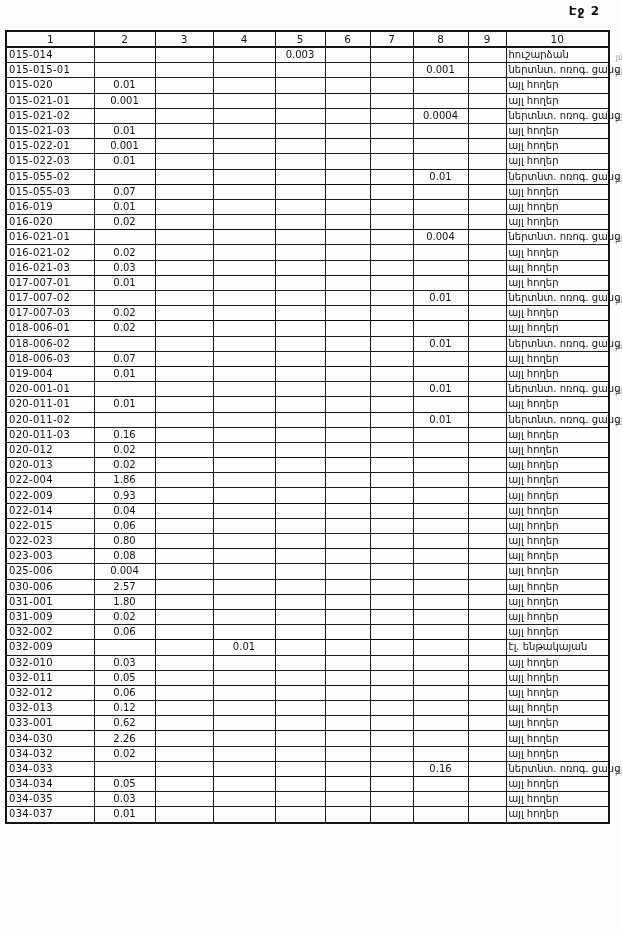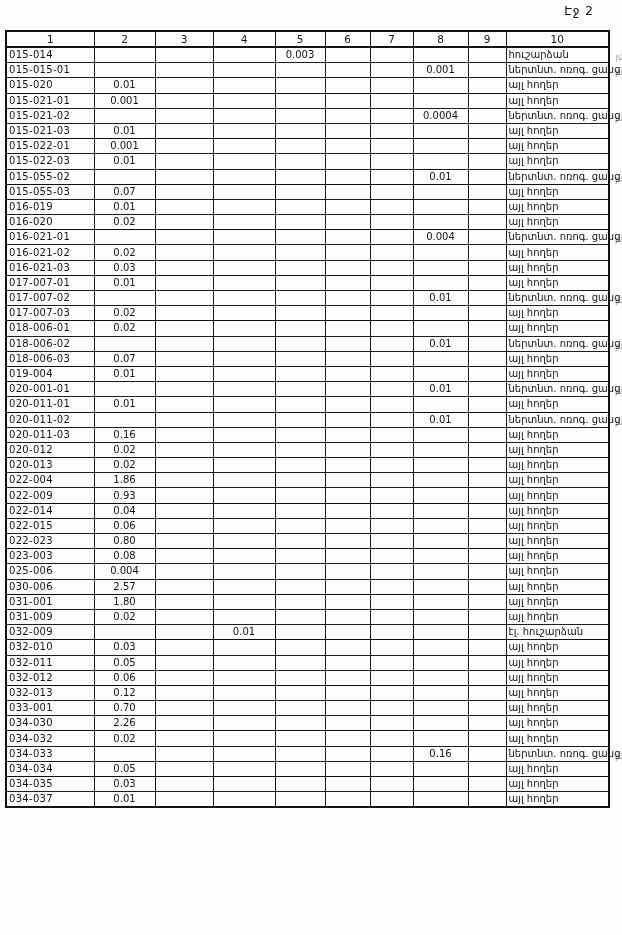--- a/index.html
+++ b/index.html
@@ -5,22 +5,22 @@
   html,body{margin:0;padding:0;background:#e8e8e8;}
   .page{
     position:relative;
     width:622px;height:935px;
     background:#fefefe;
     font-family:"DejaVu Sans",sans-serif;
     color:#161616;
     overflow:hidden;
   }
   .page-label{
-    position:absolute;top:4px;right:28px;
-    font-size:12px;font-weight:normal;letter-spacing:1px;
+    position:absolute;top:4px;right:22px;
+    font-size:12px;font-weight:bold;letter-spacing:1px;
     color:#111;
   }
   table.scan-table{
     position:absolute;left:5px;top:30px;
     width:603px;
     border-collapse:collapse;table-layout:fixed;
     border:2px solid #141414;
   }
   table.scan-table th,
   table.scan-table td{
@@ -536,30 +536,42 @@
           <td class="c3"></td>
           <td class="c4"></td>
           <td class="c5"></td>
           <td class="c6"></td>
           <td class="c7"></td>
           <td class="c8"></td>
           <td class="c9"></td>
           <td class="c10">այլ հողեր</td>
         </tr>
         <tr>
+          <td class="c1">032-002</td>
+          <td class="c2">0.06</td>
+          <td class="c3"></td>
+          <td class="c4"></td>
+          <td class="c5"></td>
+          <td class="c6"></td>
+          <td class="c7"></td>
+          <td class="c8"></td>
+          <td class="c9"></td>
+          <td class="c10">այլ հողեր</td>
+        </tr>
+        <tr>
           <td class="c1">032-009</td>
           <td class="c2"></td>
           <td class="c3"></td>
           <td class="c4">0.01</td>
           <td class="c5"></td>
           <td class="c6"></td>
           <td class="c7"></td>
           <td class="c8"></td>
           <td class="c9"></td>
-          <td class="c10">էլ. հուշարձան</td>
+          <td class="c10">էլ. ենթակայան</td>
         </tr>
         <tr>
           <td class="c1">032-010</td>
           <td class="c2">0.03</td>
           <td class="c3"></td>
           <td class="c4"></td>
           <td class="c5"></td>
           <td class="c6"></td>
           <td class="c7"></td>
           <td class="c8"></td>
@@ -597,21 +609,21 @@
           <td class="c4"></td>
           <td class="c5"></td>
           <td class="c6"></td>
           <td class="c7"></td>
           <td class="c8"></td>
           <td class="c9"></td>
           <td class="c10">այլ հողեր</td>
         </tr>
         <tr>
           <td class="c1">033-001</td>
-          <td class="c2">0.70</td>
+          <td class="c2">0.62</td>
           <td class="c3"></td>
           <td class="c4"></td>
           <td class="c5"></td>
           <td class="c6"></td>
           <td class="c7"></td>
           <td class="c8"></td>
           <td class="c9"></td>
           <td class="c10">այլ հողեր</td>
         </tr>
         <tr>

